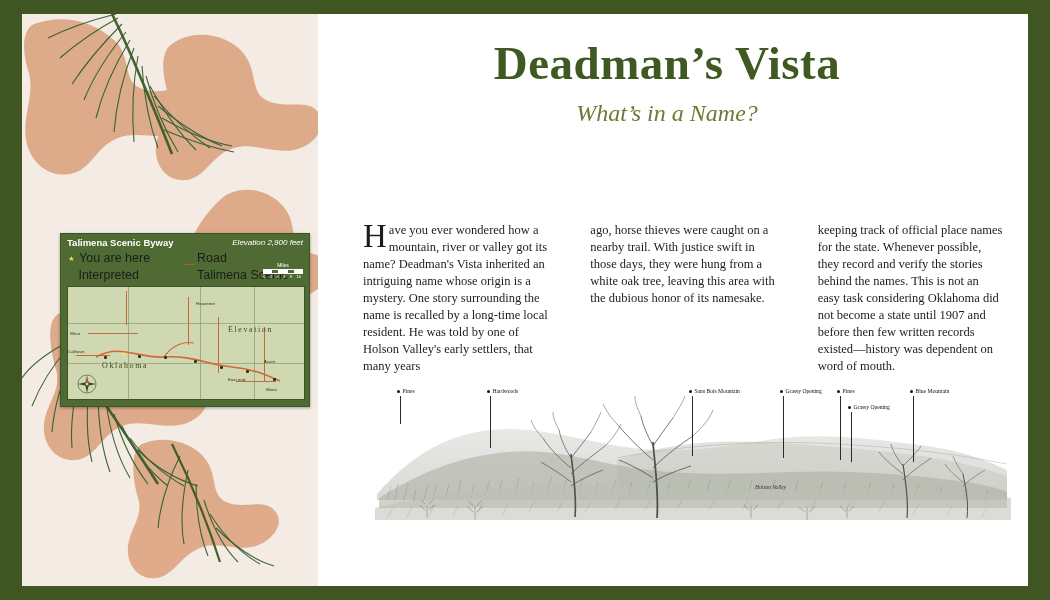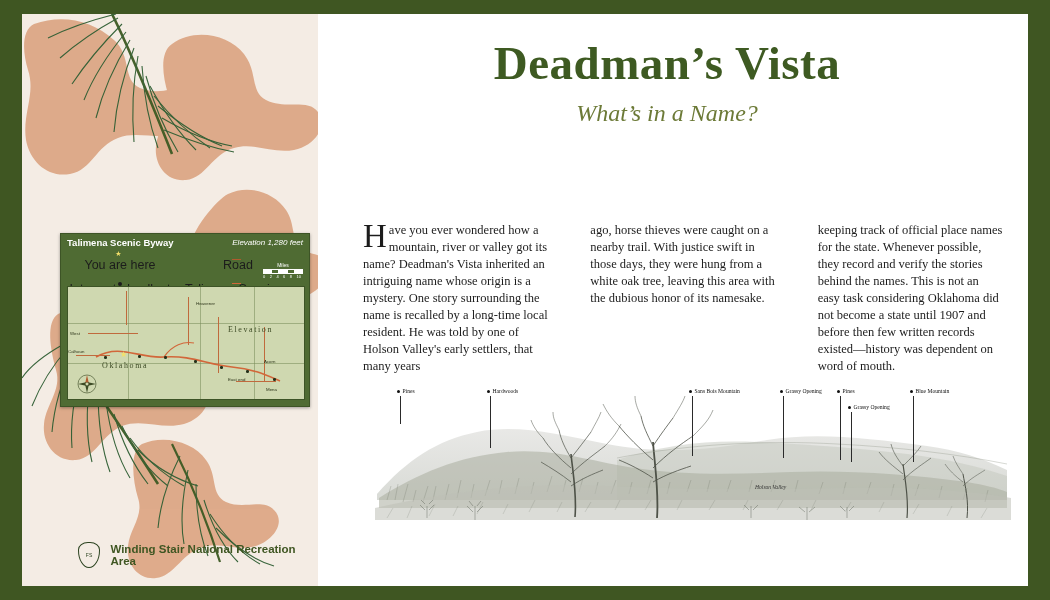--- a/index.html
+++ b/index.html
@@ -57,21 +57,21 @@
   #maptitle { font-size: 9.5px; font-weight: bold; }
   #mapelev  { font-size: 8px; font-style: italic; }
   #maplegend {
     display: flex;
     padding: 0 6px 3px 6px;
     color: #ffffff;
     font-size: 5.4px;
     line-height: 8px;
   }
   #maplegend .col { margin-right: 12px; }
-  #maplegend .row { display: flex; align-items: center; flex-direction: column; }
+  #maplegend .row { display: flex; align-items: center; }
   .lg-swatch {
     display: inline-block;
     width: 9px; height: 7px;
     margin-right: 3px;
     text-align: center;
   }
   .lg-star { color: #f4e06a; font-size: 7px; line-height: 7px; }
   .lg-dot  { display:inline-block; width:4px; height:4px; border-radius:50%; background:#1d1d1d; margin: 2px 0 0 2px;}
   .lg-sq   { display:inline-block; width:6px; height:6px; background:#ffffff; color:#4f6b33; font-size:5px; line-height:6px;}
   .lg-line-road  { display:inline-block; width:9px; height:1.4px; background:#b05a2e; margin-bottom:2px;}
@@ -303,21 +303,21 @@
             <path d="M182,486 C190,512 202,534 216,548"></path>
           <path d="M188,500 C202,522 220,540 238,550"></path>
             <path d="M194,514 C212,532 232,546 252,552"></path>
         </g>
       </svg>
 
       
       <div id="mapbox">
         <div id="maphdr">
           <span id="maptitle">Talimena Scenic Byway</span>
-          <span id="mapelev">Elevation 1,280 feet</span>
+          <span id="mapelev">Elevation 2,900 feet</span>
         </div>
         <div id="maplegend">
           <div class="col">
             <div class="row">
                 <span class="lg-swatch lg-star">★</span>
                 <span>You are here</span>
               </div>
             <div class="row">
                 <span class="lg-swatch"><i class="lg-dot"></i></span>
                 <span>Interpreted pullout</span>
@@ -403,24 +403,20 @@
             <circle cx="11" cy="11" r="9" fill="none" stroke="#3b4a24" stroke-width=".6"></circle>
             <polygon points="11,2 13,11 11,9 9,11" fill="#b05a2e"></polygon>
             <polygon points="11,20 13,11 11,13 9,11" fill="#3b4a24"></polygon>
             <polygon points="2,11 11,13 9,11 11,9" fill="#3b4a24"></polygon>
             <polygon points="20,11 11,13 13,11 11,9" fill="#3b4a24"></polygon>
           </svg>
         </div>
       </div>
 
       
-      <div id="agency">
-        <div id="agency-shield">FS</div>
-        <div id="agency-name">Winding Stair National Recreation Area</div>
-      </div>
     </div>
 
     <div id="right">
       <div id="title">Deadman’s Vista</div>
       <div id="subtitle">What’s in a Name?</div>
 
       <div id="columns">
         <div class="col">
           <p class="dropcap">Have you ever wondered how a mountain, river or valley got its name? Deadman's Vista inherited an intriguing name whose origin is a mystery. One story surrounding the name is recalled by a long-time local resident. He was told by one of Holson Valley's early settlers, that many years</p>
         </div>

